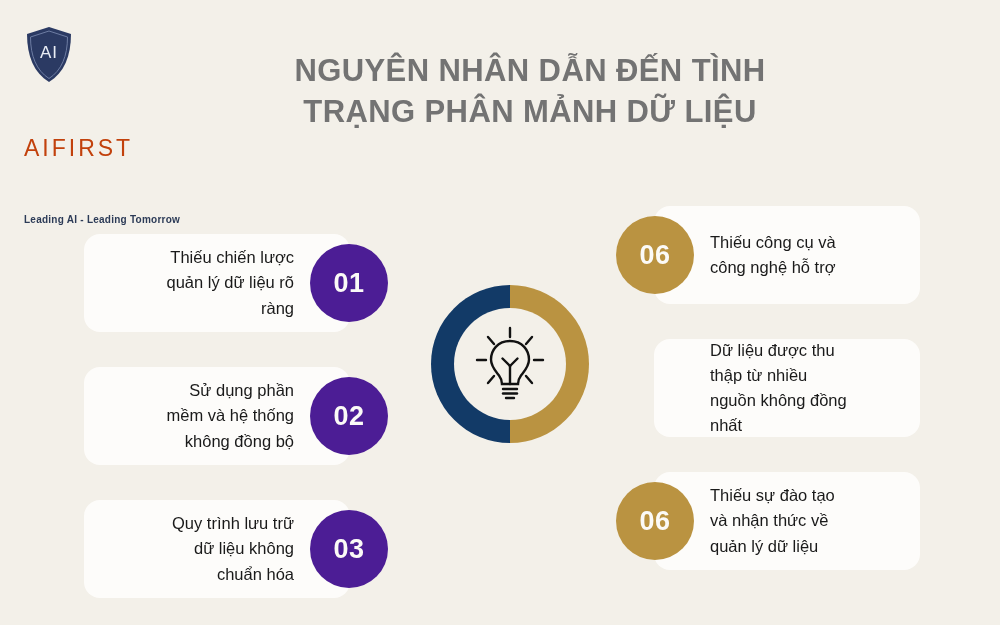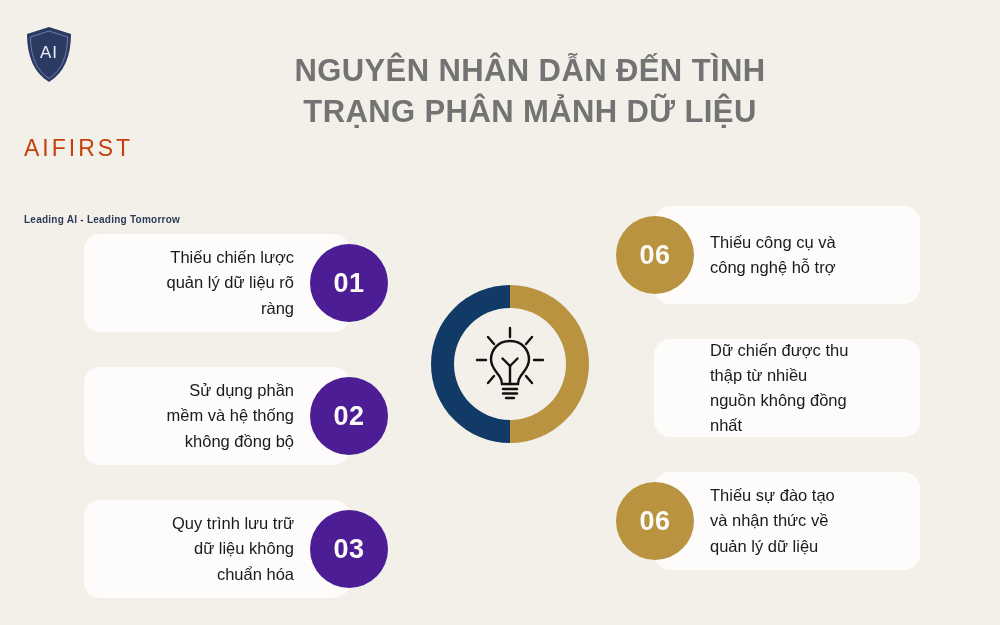--- a/index.html
+++ b/index.html
@@ -141,21 +141,21 @@
     <div class="card-text">Quy trình lưu trữ dữ liệu không chuẩn hóa</div>
     <div class="num-circle navy">03</div>
   </div>
 
   <div class="card right row1">
     <div class="num-circle gold">06</div>
     <div class="card-text">Thiếu công cụ và công nghệ hỗ trợ</div>
   </div>
 
   <div class="card right row2">
-    <div class="card-text">Dữ chiến được thu thập từ nhiều nguồn không đồng nhất</div>
+    <div class="card-text">Dữ liệu được thu thập từ nhiều nguồn không đồng nhất</div>
   </div>
 
   <div class="card right row3">
     <div class="num-circle gold">06</div>
     <div class="card-text">Thiếu sự đào tạo và nhận thức về quản lý dữ liệu</div>
   </div>
 
   <div id="center">
     <svg id="donut" viewBox="0 0 170 170">
       <path d="M85 6 A79 79 0 0 0 85 164 Z" fill="#123A67"></path>

